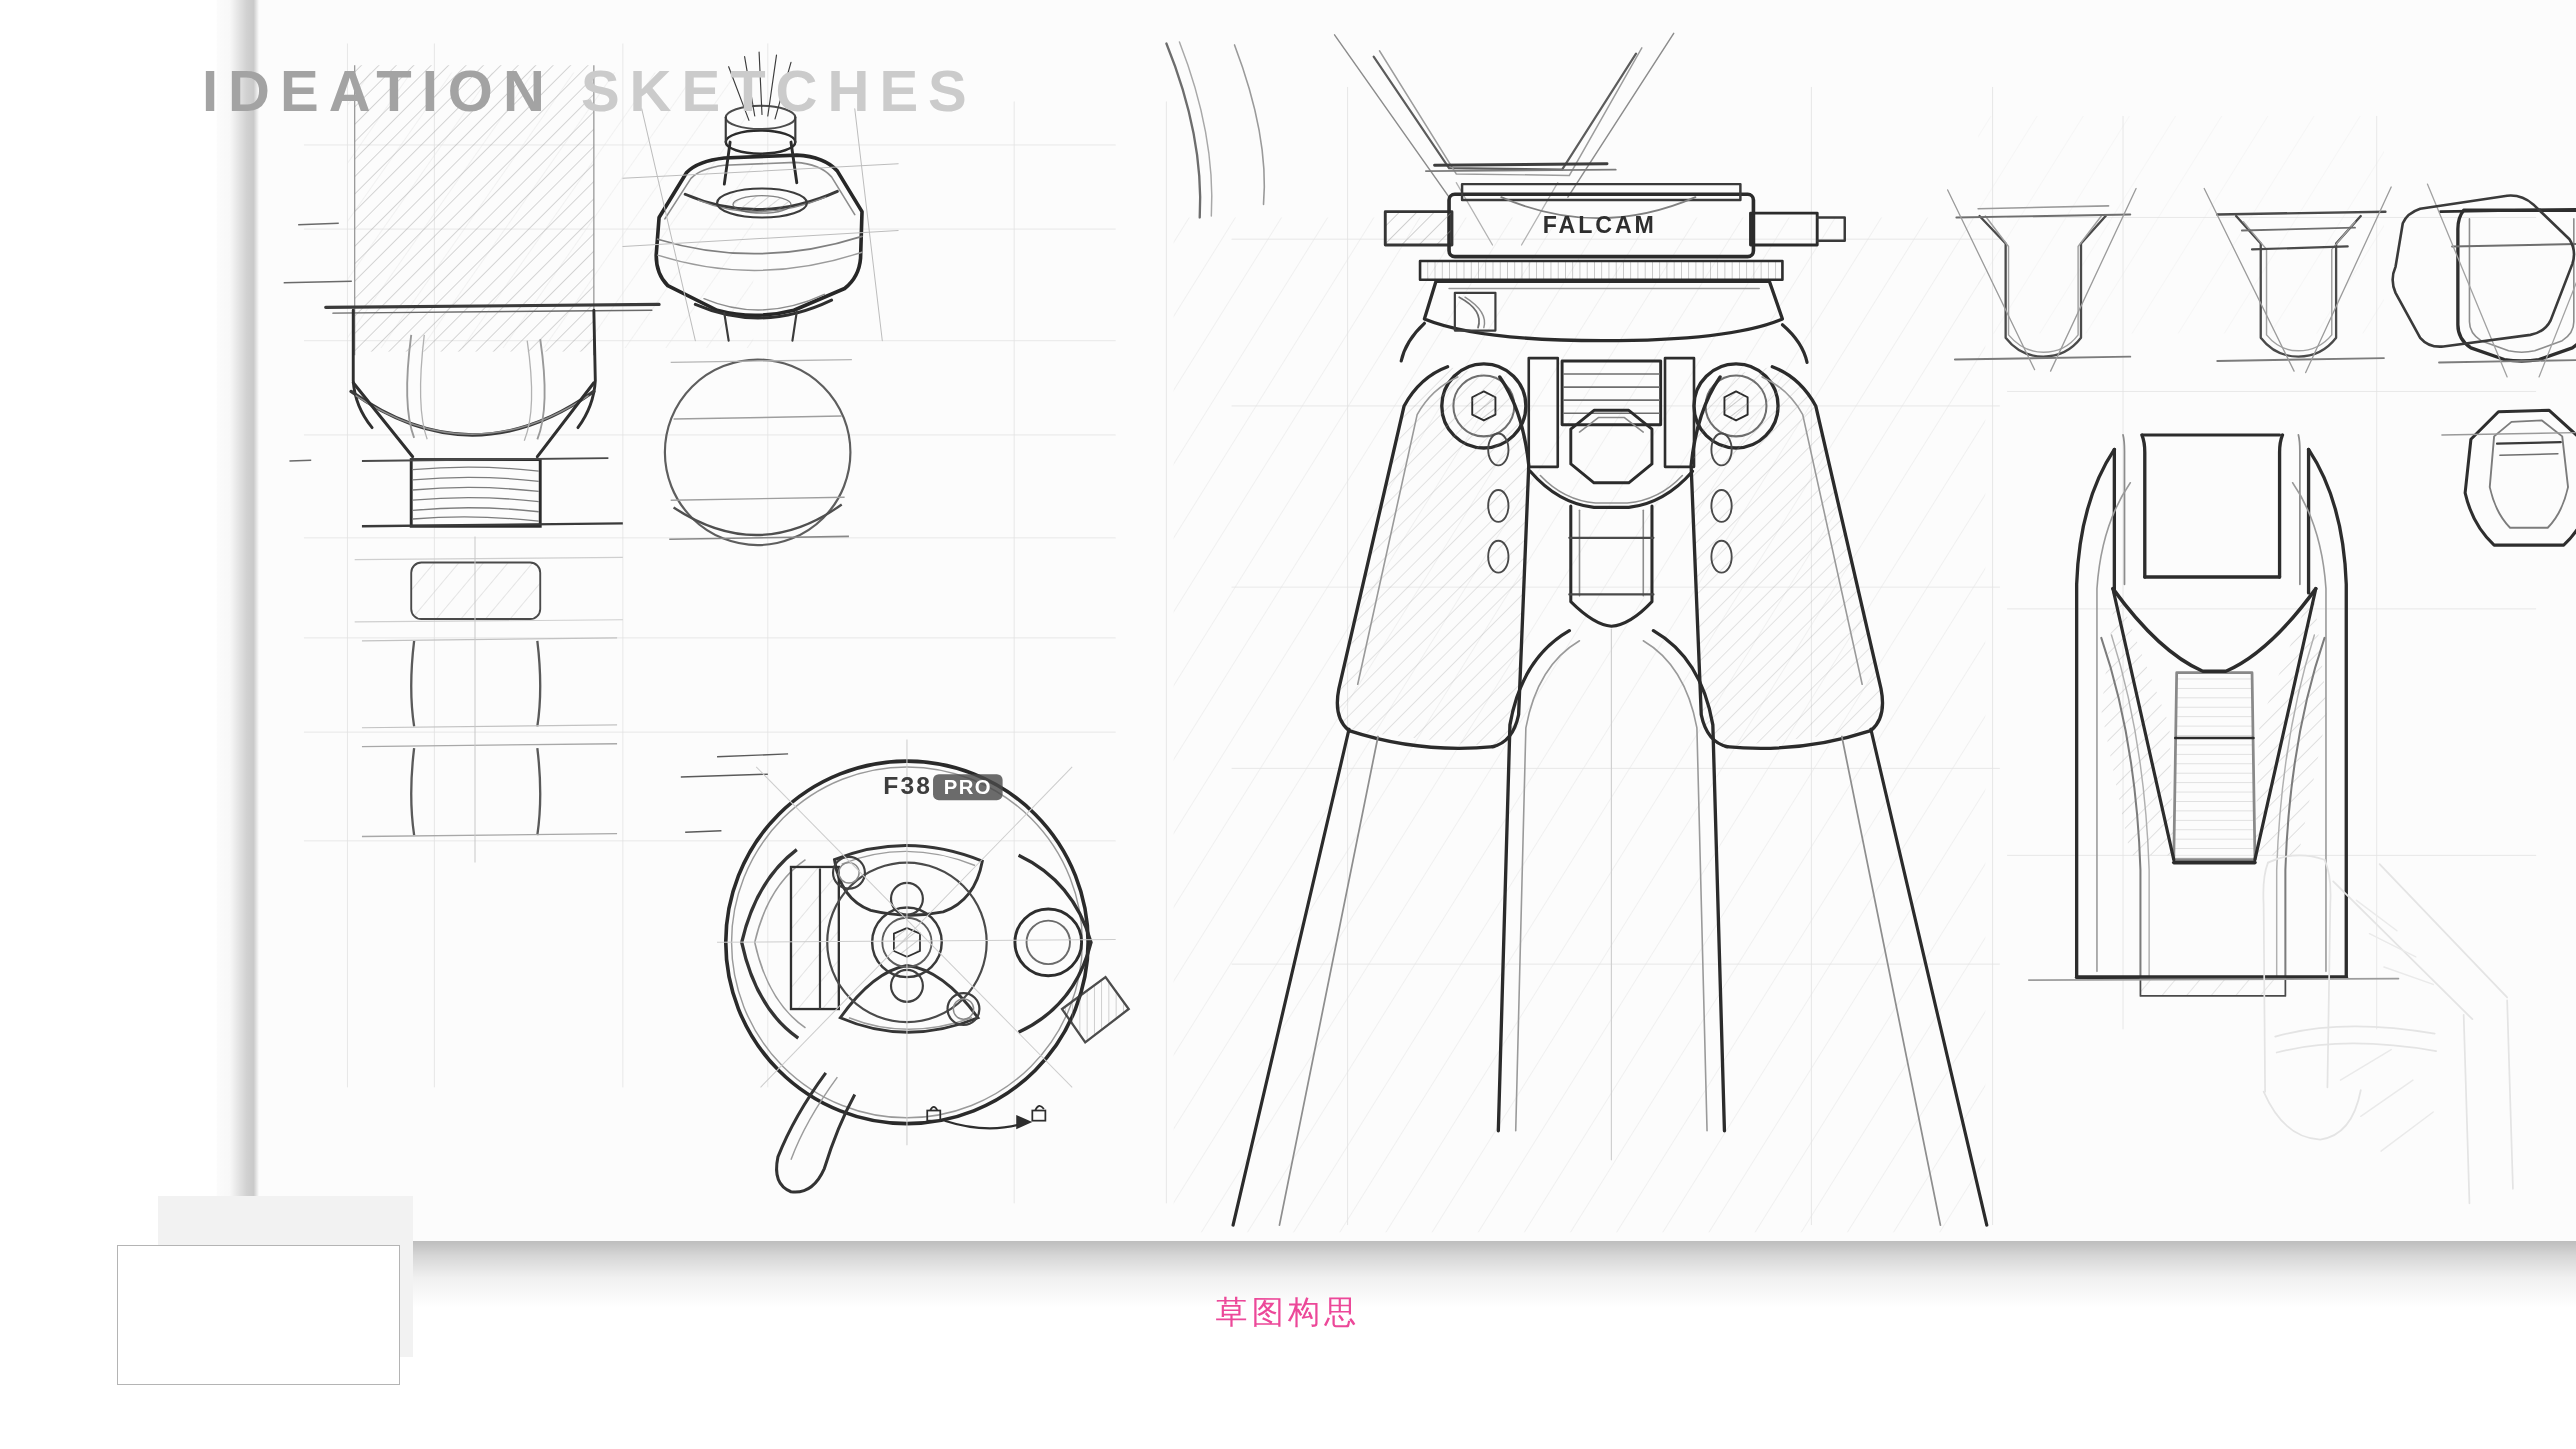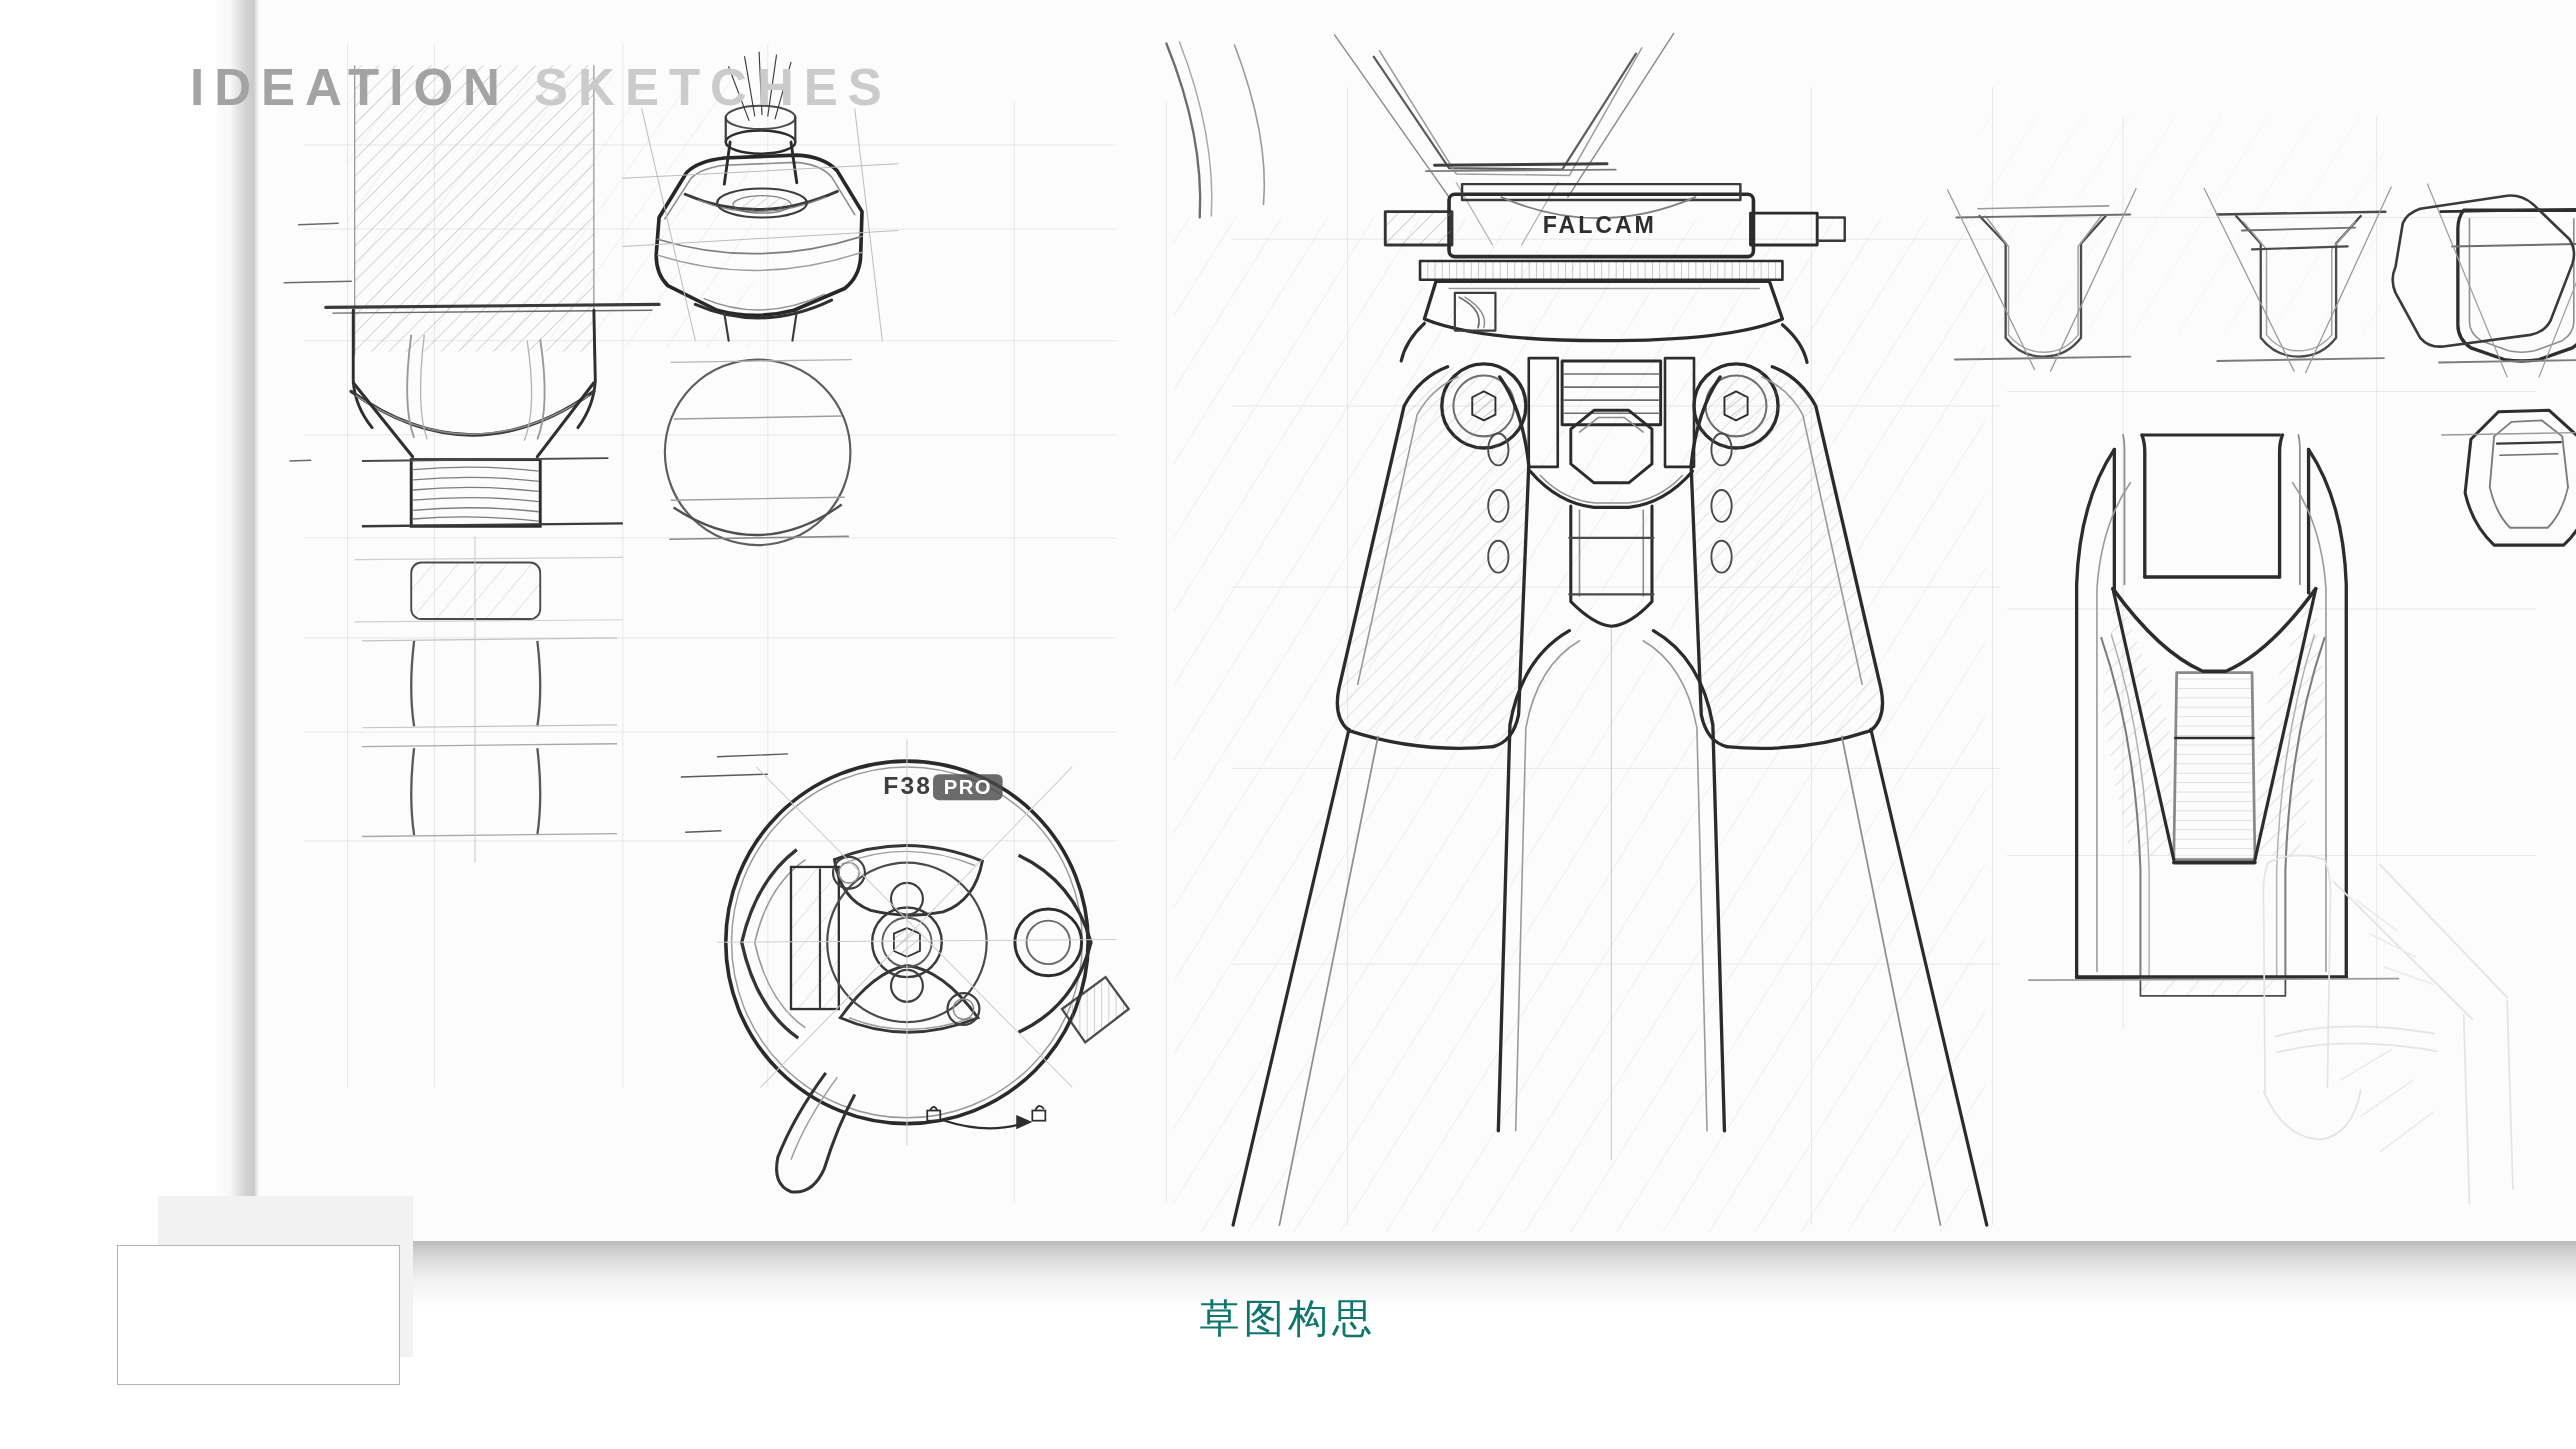--- a/index.html
+++ b/index.html
@@ -34,42 +34,42 @@
     background:linear-gradient(to bottom,
        rgba(0,0,0,0.26) 0%,
        rgba(0,0,0,0.16) 22%,
        rgba(0,0,0,0.06) 55%,
        rgba(0,0,0,0.0) 100%);
     pointer-events:none;
   }
 
   
   #page-title{
-    position:absolute;left:190px;top:62px;
-    font-size:51px;font-weight:bold;letter-spacing:10px;
+    position:absolute;left:202px;top:62px;
+    font-size:58px;font-weight:bold;letter-spacing:10px;
     white-space:nowrap;line-height:1;z-index:6;
     font-family:"Liberation Sans","DejaVu Sans",sans-serif;
   }
   #page-title .t1{color:#a3a3a3;}
   #page-title .t2{color:#cbcbcb;}
 
   
   #deco-box-filled{
     position:absolute;left:158px;top:1196px;width:255px;height:161px;
     background:#f2f2f2;z-index:4;
   }
   #deco-box-outline{
     position:absolute;left:117px;top:1245px;width:281px;height:138px;
     background:#ffffff;border:0.7px solid #b4b4b4;z-index:5;
   }
 
   
   #caption{
     position:absolute;left:0;top:1291px;width:2576px;
-    text-align:center;font-size:40px;color:#0f766e;
+    text-align:center;font-size:32px;color:#ec4899;
     letter-spacing:4.3px;z-index:6;
     font-family:"DejaVu Sans","Liberation Sans",sans-serif;
   }
 </style>
 </head>
 <body>
 
 <div id="sketch-panel">
   <svg id="sketch-svg" viewBox="0 0 3255 1712" preserveAspectRatio="none">
     <defs>

